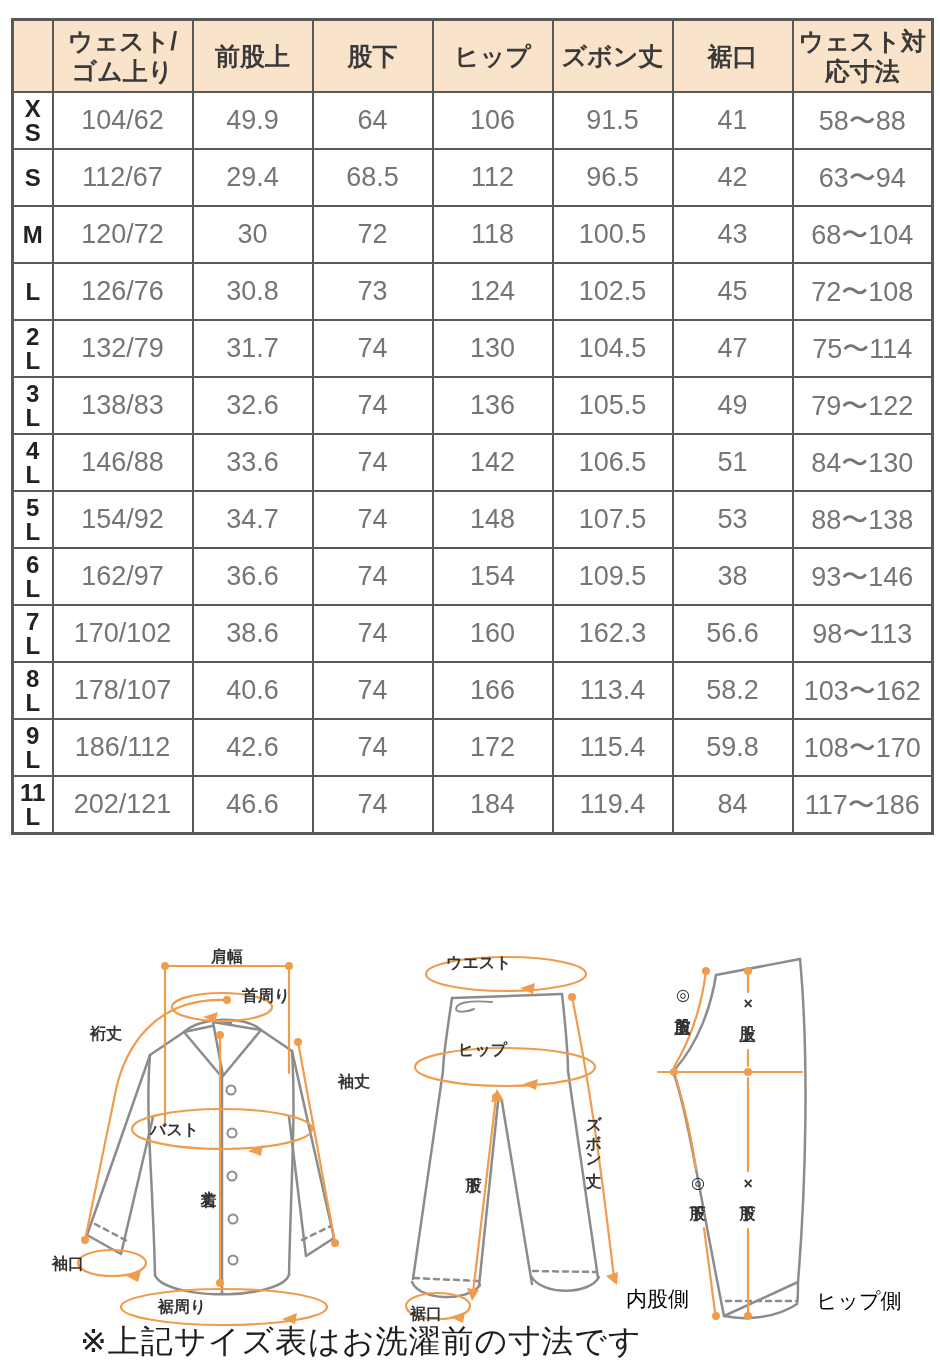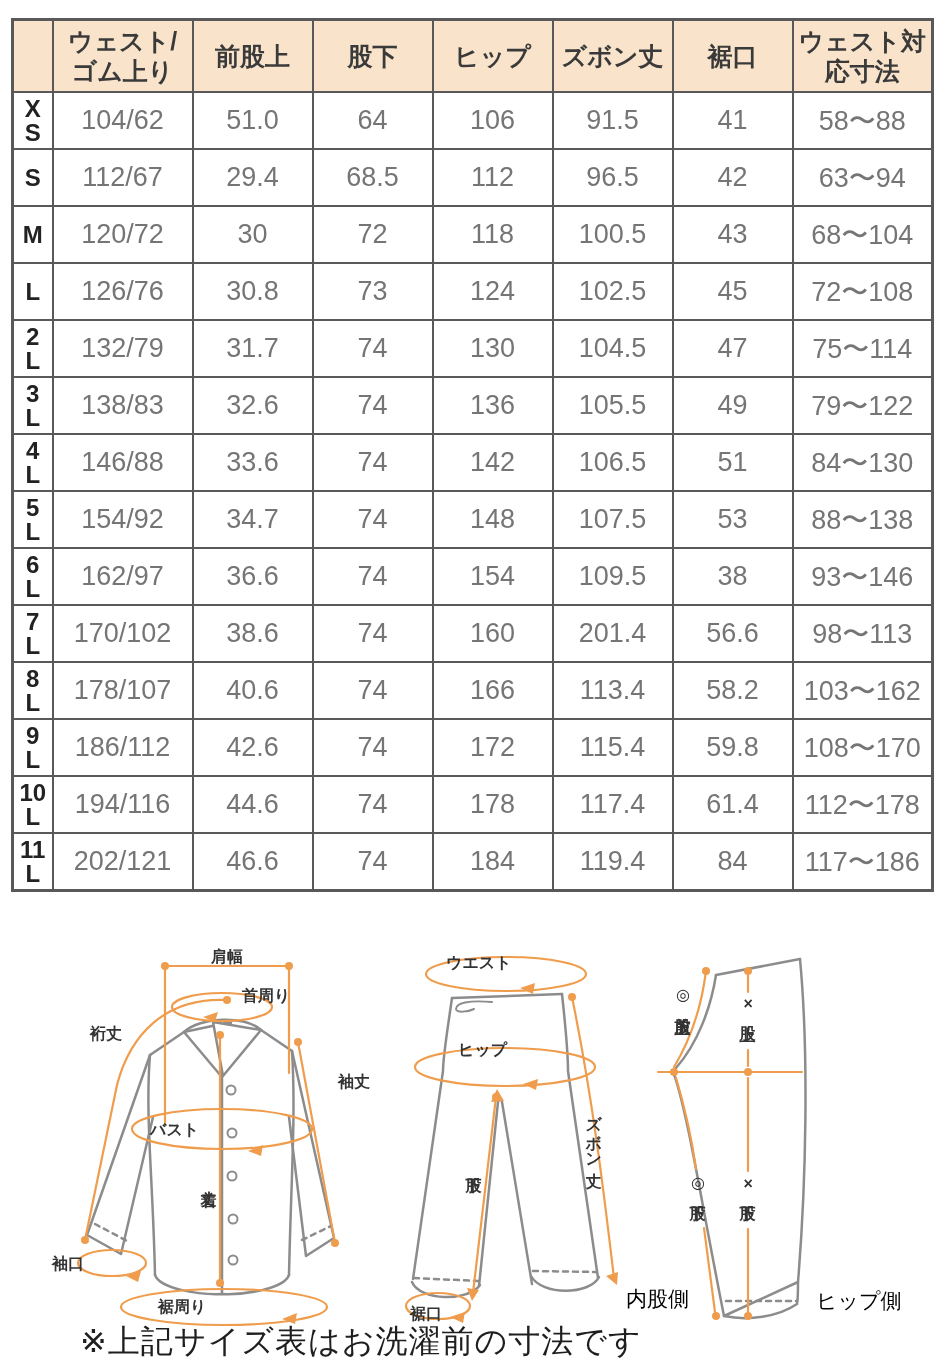--- a/index.html
+++ b/index.html
@@ -49,21 +49,21 @@
         <th>ヒップ</th>
         <th>ズボン丈</th>
         <th>裾口</th>
         <th>ウェスト対応寸法</th>
       </tr>
     </thead>
     <tbody>
         <tr>
           <th class="size-th">X<br>S</th>
           <td>104/62</td>
-          <td>51.0</td>
+          <td>49.9</td>
           <td>64</td>
           <td>106</td>
           <td>91.5</td>
           <td>41</td>
           <td>58〜88</td>
         </tr>
         <tr>
           <th class="size-th">S</th>
           <td>112/67</td>
           <td>29.4</td>
@@ -142,21 +142,21 @@
           <td>109.5</td>
           <td>38</td>
           <td>93〜146</td>
         </tr>
         <tr>
           <th class="size-th">7<br>L</th>
           <td>170/102</td>
           <td>38.6</td>
           <td>74</td>
           <td>160</td>
-          <td>201.4</td>
+          <td>162.3</td>
           <td>56.6</td>
           <td>98〜113</td>
         </tr>
         <tr>
           <th class="size-th">8<br>L</th>
           <td>178/107</td>
           <td>40.6</td>
           <td>74</td>
           <td>166</td>
           <td>113.4</td>
@@ -165,30 +165,20 @@
         </tr>
         <tr>
           <th class="size-th">9<br>L</th>
           <td>186/112</td>
           <td>42.6</td>
           <td>74</td>
           <td>172</td>
           <td>115.4</td>
           <td>59.8</td>
           <td>108〜170</td>
-        </tr>
-        <tr>
-          <th class="size-th">10<br>L</th>
-          <td>194/116</td>
-          <td>44.6</td>
-          <td>74</td>
-          <td>178</td>
-          <td>117.4</td>
-          <td>61.4</td>
-          <td>112〜178</td>
         </tr>
         <tr>
           <th class="size-th">11<br>L</th>
           <td>202/121</td>
           <td>46.6</td>
           <td>74</td>
           <td>184</td>
           <td>119.4</td>
           <td>84</td>
           <td>117〜186</td>

